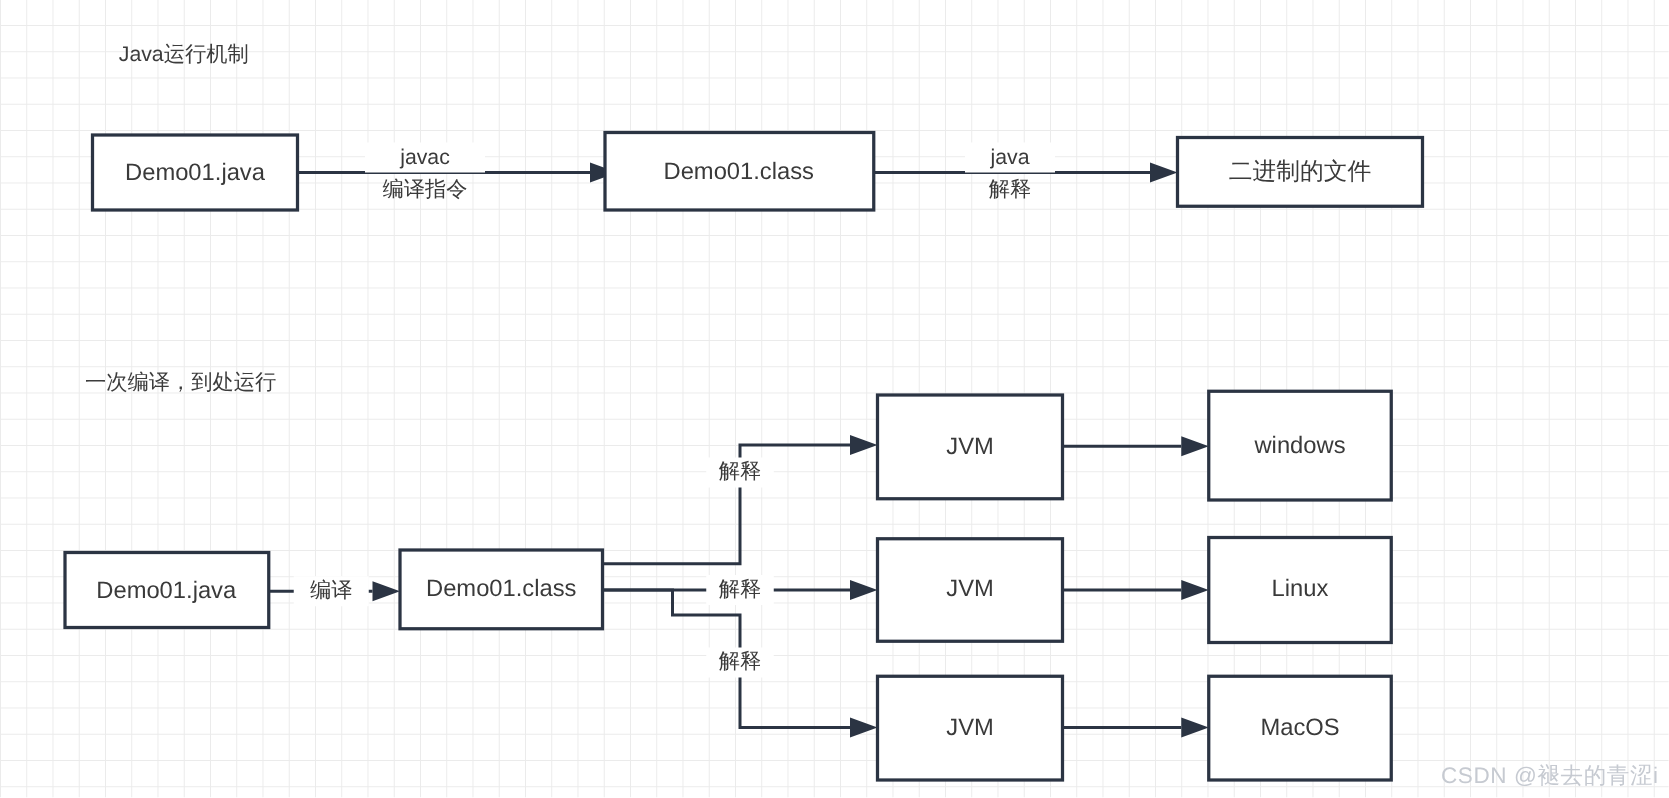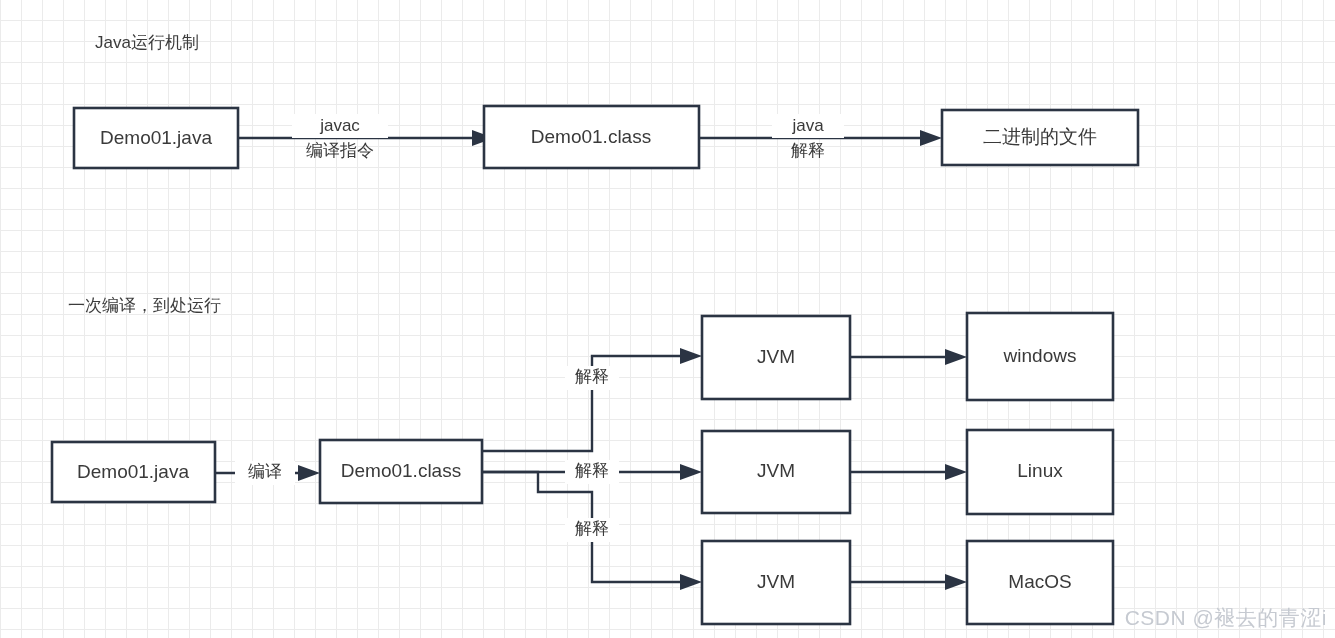--- a/index.html
+++ b/index.html
@@ -67,21 +67,21 @@
   .edge-label-bg {
     fill: #ffffff;
     stroke: none;
   }
   .watermark {
     position: absolute;
     right: 8px;
     bottom: 6px;
     color: #c6cad1;
     font-family: "Liberation Sans", "DejaVu Sans", sans-serif;
-    font-size: 21px;
+    font-size: 18px;
     letter-spacing: 0.5px;
     white-space: nowrap;
   }
 </style>
 </head>
 <body>
 
 <div id="canvas">
 
   <svg id="diagram-svg" viewBox="0 0 1335 638" xmlns="http://www.w3.org/2000/svg">

